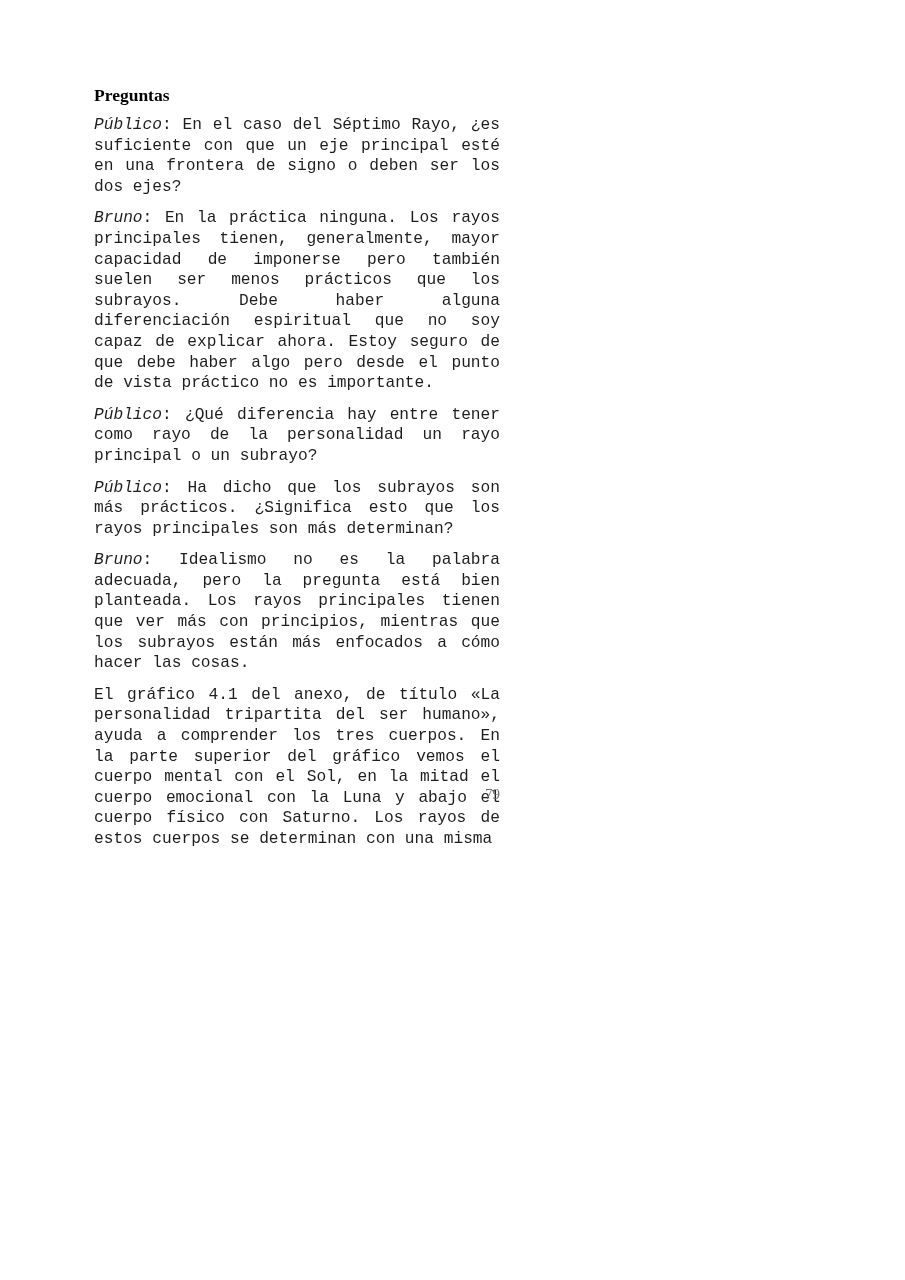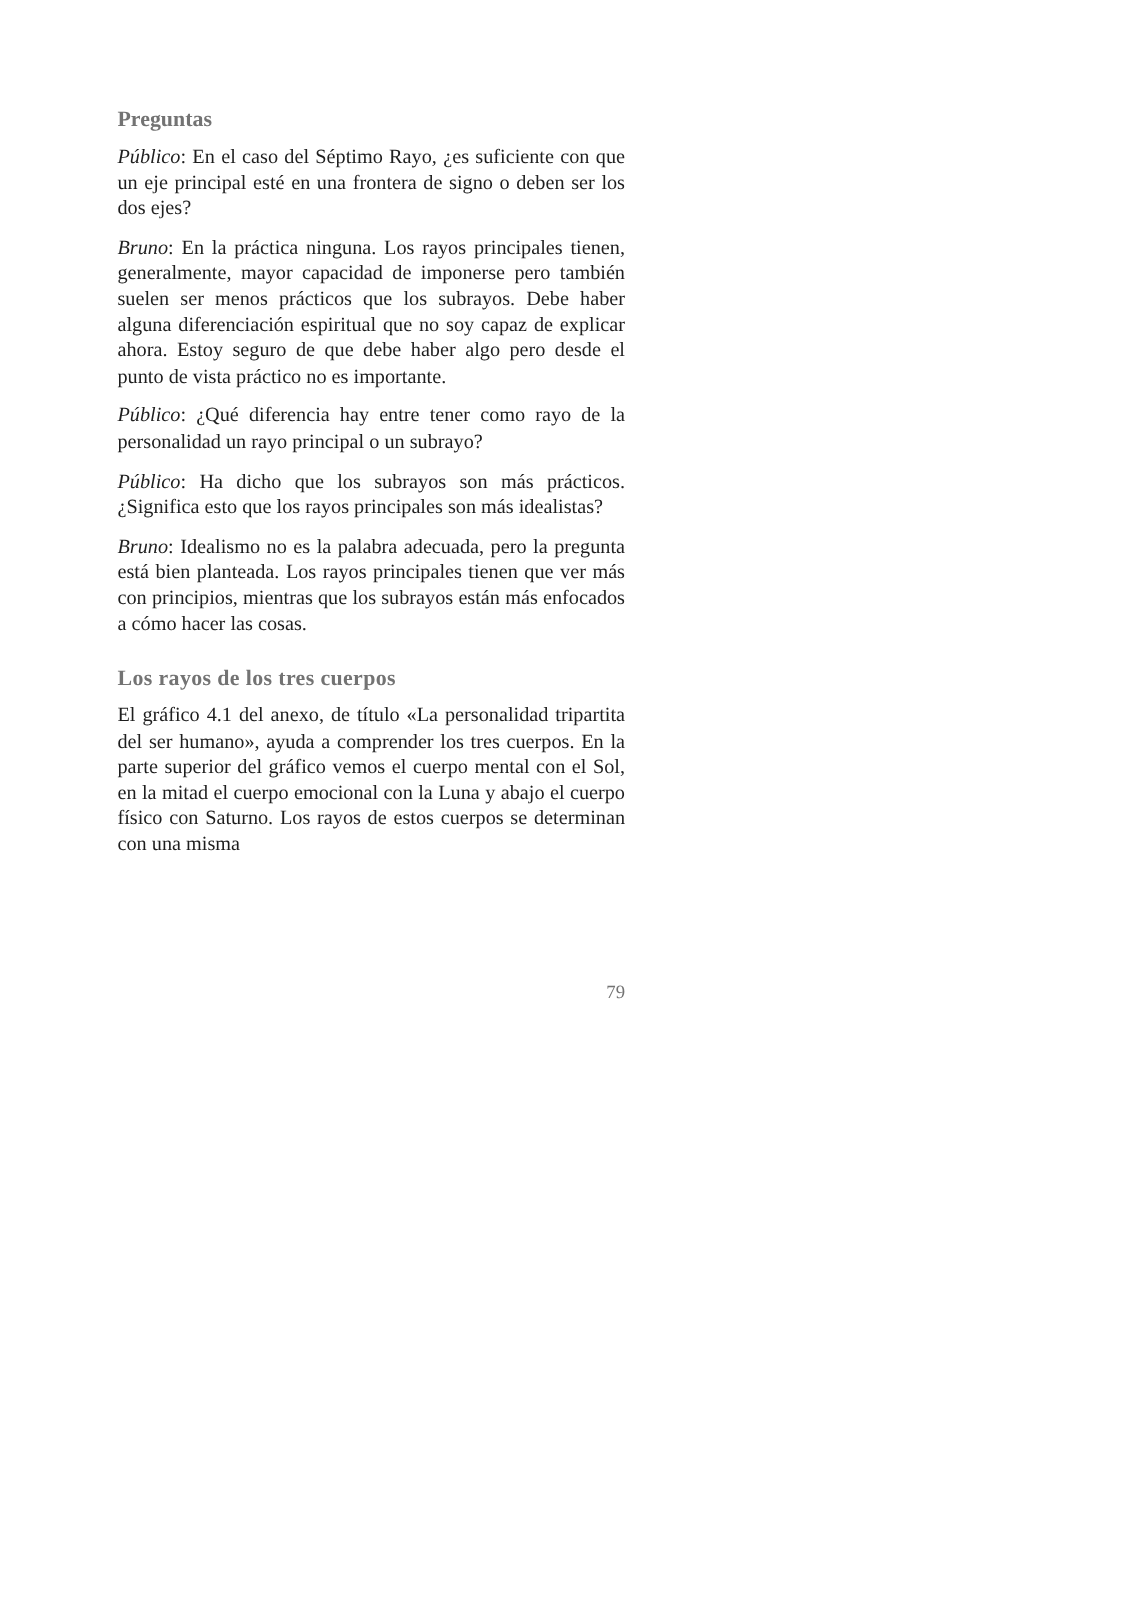--- a/index.html
+++ b/index.html
@@ -5,40 +5,39 @@
     html, body { margin: 0; padding: 0; background: #ffffff; }
     body { width: 905px; height: 1280px; position: relative; overflow: hidden; }
     .page {
       position: absolute; left: 94px; top: 84px; width: 406px;
       font-family: "Liberation Serif", "DejaVu Serif", serif;
       color: #1e1e1e; font-size: 16.2px; line-height: 20.6px;
     }
     h2 {
       font-family: "Liberation Serif", "DejaVu Serif", serif;
       font-weight: bold; font-size: 17.5px; margin: 0 0 9px 0; line-height: 22px;
-      color: #737373;
+      color: #000000;
     }
     h2.sec2 { margin-top: 22px; letter-spacing: 0.3px; }
-    p { margin: 0 0 11px 0; text-align: justify; hyphens: manual; }
+    p { margin: 0 0 11px 0; text-align: justify; hyphens: manual; font-family: Liberation Mono, monospace; }
     .speaker { font-style: italic; }
     .pagenum {
       position: absolute; left: 94px; top: 786px; width: 406px;
       text-align: right; font-family: "Liberation Serif", "DejaVu Serif", serif;
       font-size: 15px; color: #737373;
     }
   </style>
 </head>
 <body>
 
 <div class="page">
   <h2>Preguntas</h2>
 
   <p><span class="speaker">Público</span><span>: En el caso del Séptimo Rayo, ¿es suficiente con que un eje principal esté en una frontera de signo o deben ser los dos ejes?</span></p>
   <p><span class="speaker">Bruno</span><span>: En la práctica ninguna. Los rayos principales tienen, generalmente, mayor capacidad de imponerse pero tam­bién suelen ser menos prácticos que los subrayos. Debe haber alguna diferenciación espiritual que no soy capaz de explicar ahora. Estoy seguro de que debe haber algo pero desde el punto de vista práctico no es importante.</span></p>
   <p><span class="speaker">Público</span><span>: ¿Qué diferencia hay entre tener como rayo de la personalidad un rayo principal o un subrayo?</span></p>
-  <p><span class="speaker">Público</span><span>: Ha dicho que los subrayos son más prácticos. ¿Significa esto que los rayos principales son más idealistas?</span></p>
+  <p><span class="speaker">Público</span><span>: Ha dicho que los subrayos son más prácticos. ¿Significa esto que los rayos principales son más determinan?</span></p>
   <p><span class="speaker">Bruno</span><span>: Idealismo no es la palabra adecuada, pero la pre­gunta está bien planteada. Los rayos principales tienen que ver más con principios, mientras que los subrayos están más enfocados a cómo hacer las cosas.</span></p>
 
-  <h2 class="sec2">Los rayos de los tres cuerpos</h2>
   <p>El gráfico 4.1 del anexo, de título «La personalidad tri­partita del ser humano», ayuda a comprender los tres cuerpos. En la parte superior del gráfico vemos el cuer­po mental con el Sol, en la mitad el cuerpo emocional con la Luna y abajo el cuerpo físico con Saturno. Los rayos de estos cuerpos se determinan con una misma</p>
 </div>
 
 <div class="pagenum">79</div>
 
 </body></html>

